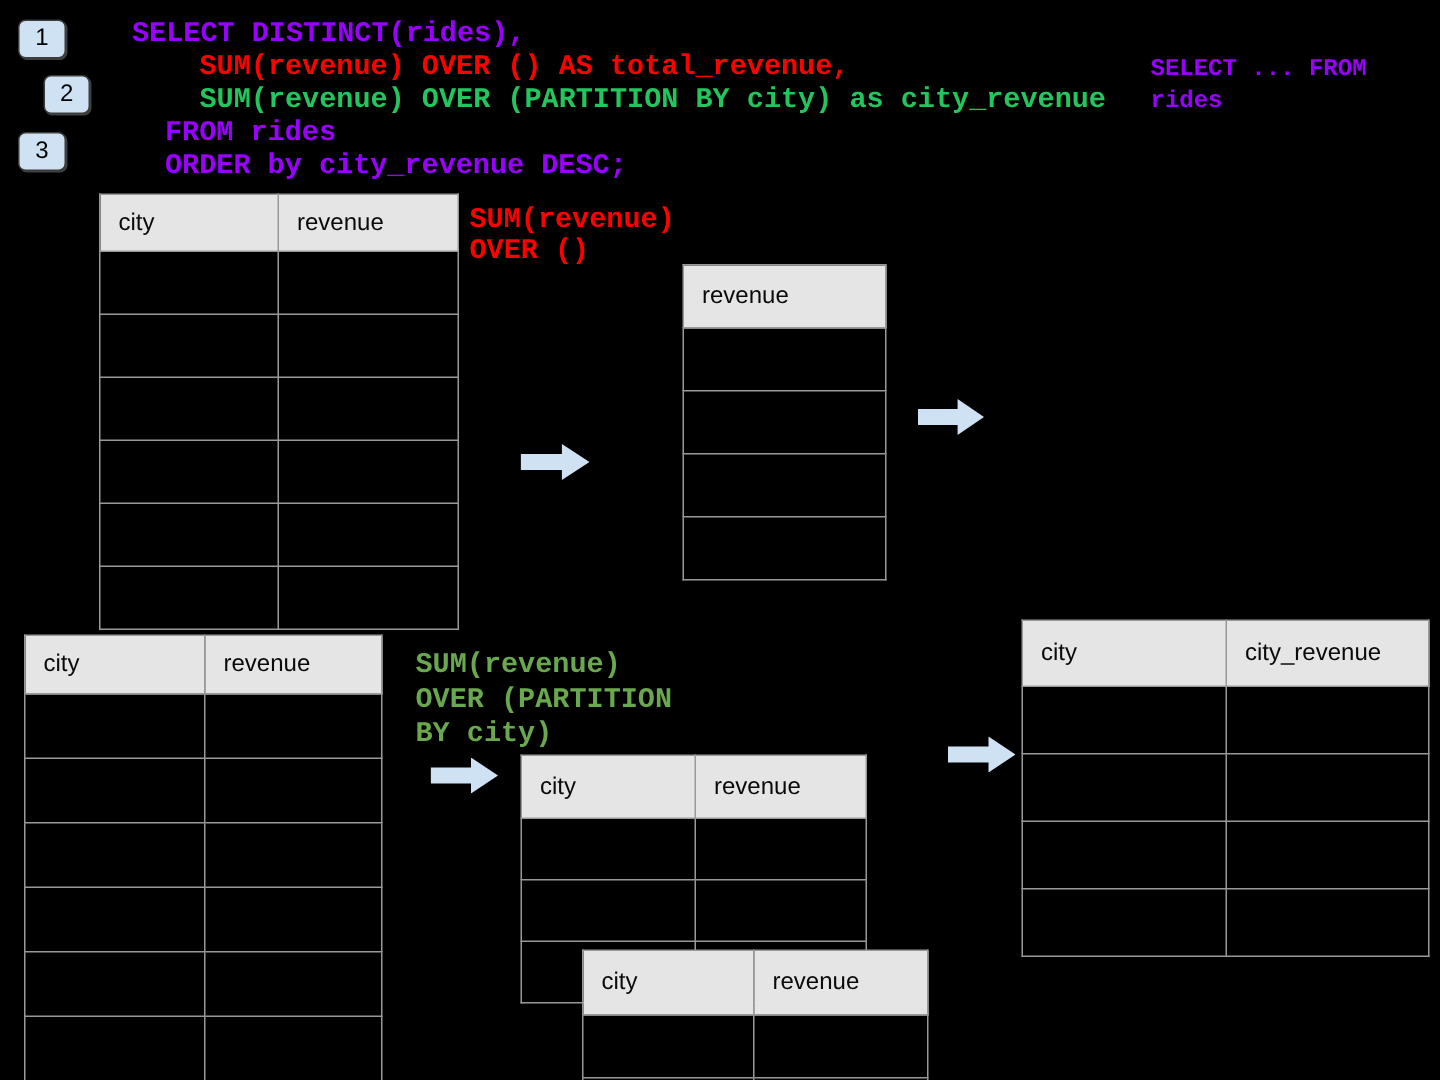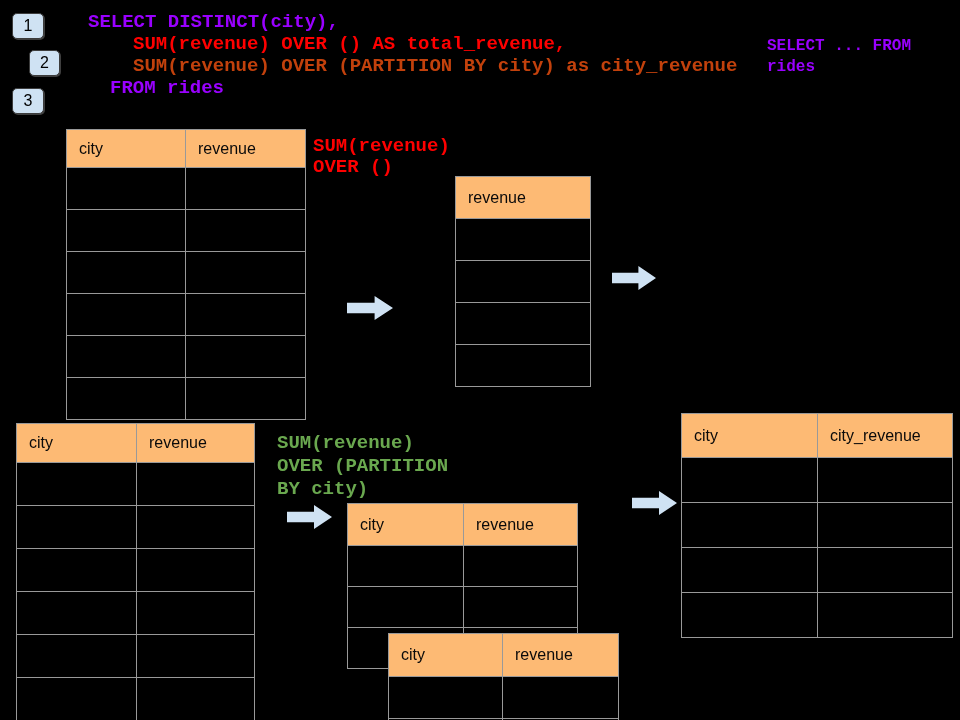--- a/index.html
+++ b/index.html
@@ -23,21 +23,21 @@
   .sql-l3{left:133px;top:55px;}
   .sql-l4{left:110px;top:77px;}
   .sql-l5{left:110px;top:99px;}
   .side-note{left:752px;top:36px;font-size:16px;line-height:21px;margin-left:15px;}
   .ann-total{left:313px;top:136px;line-height:21px;}
   .ann-partition{left:277px;top:432px;line-height:23px;}
 
   
   table.t{position:absolute;border-collapse:collapse;table-layout:fixed;}
   table.t th, table.t td{border:1px solid #999;padding:0;}
-  table.t th{background:#fdba74;color:#0a0a0a;font-weight:normal;font-size:16px;
+  table.t th{background:#e5e5e5;color:#0a0a0a;font-weight:normal;font-size:16px;
              text-align:left;padding-left:12px;vertical-align:middle;margin-top:47px;}
   table.t td{background:transparent;}
   .t1{left:66px;top:129px;width:240px;}  .t1 th{height:37px;} .t1 td{height:41px;}
   .t2{left:16px;top:423px;width:239px;}  .t2 th{height:38px;} .t2 td{height:42px;}
   .t3{left:347px;top:503px;width:231px;} .t3 th{height:41px;} .t3 td{height:40px;}
   .t4{left:388px;top:633px;width:231px;} .t4 th{height:42px;} .t4 td{height:41px;}
   .t5{left:455px;top:176px;width:136px;} .t5 th{height:41px;} .t5 td{height:41px;}
   .t6{left:681px;top:413px;width:272px;} .t6 th{height:43px;} .t6 td{height:44px;}
 
   
@@ -57,24 +57,25 @@
   <div class="badge badge1" style="background: rgb(207, 226, 243);">
     <span>1</span>
   </div>
   <div class="badge badge2" style="background: rgb(207, 226, 243);">
     <span>2</span>
   </div>
   <div class="badge badge3" style="background: rgb(207, 226, 243);">
     <span>3</span>
   </div>
 
-  <div class="code sql-l1" style="color: rgb(153, 0, 255);">SELECT DISTINCT(city),</div>
+  <div class="code sql-l1" style="color: rgb(153, 0, 255);">SELECT DISTINCT(rides),</div>
   <div class="code sql-l2" style="color: rgb(255, 0, 0); text-align: right;">SUM(revenue) OVER () AS total_revenue,</div>
-  <div class="code sql-l3" style="color: #c2410c;">SUM(revenue) OVER (PARTITION BY city) as city_revenue</div>
+  <div class="code sql-l3" style="color: #22c55e;">SUM(revenue) OVER (PARTITION BY city) as city_revenue</div>
   <div class="code sql-l4" style="color: rgb(153, 0, 255);">FROM rides</div>
+  <div class="code sql-l5" style="color: rgb(153, 0, 255);">ORDER by city_revenue DESC;</div>
 
   <div class="code side-note" style="color: rgb(153, 0, 255);">SELECT ... FROM
 rides</div>
 
   <div class="code ann-total" style="color: rgb(255, 0, 0);">SUM(revenue)
 OVER ()</div>
   <div class="code ann-partition" style="color: rgb(106, 168, 79);">SUM(revenue)
 OVER (PARTITION
 BY city)</div>
 

